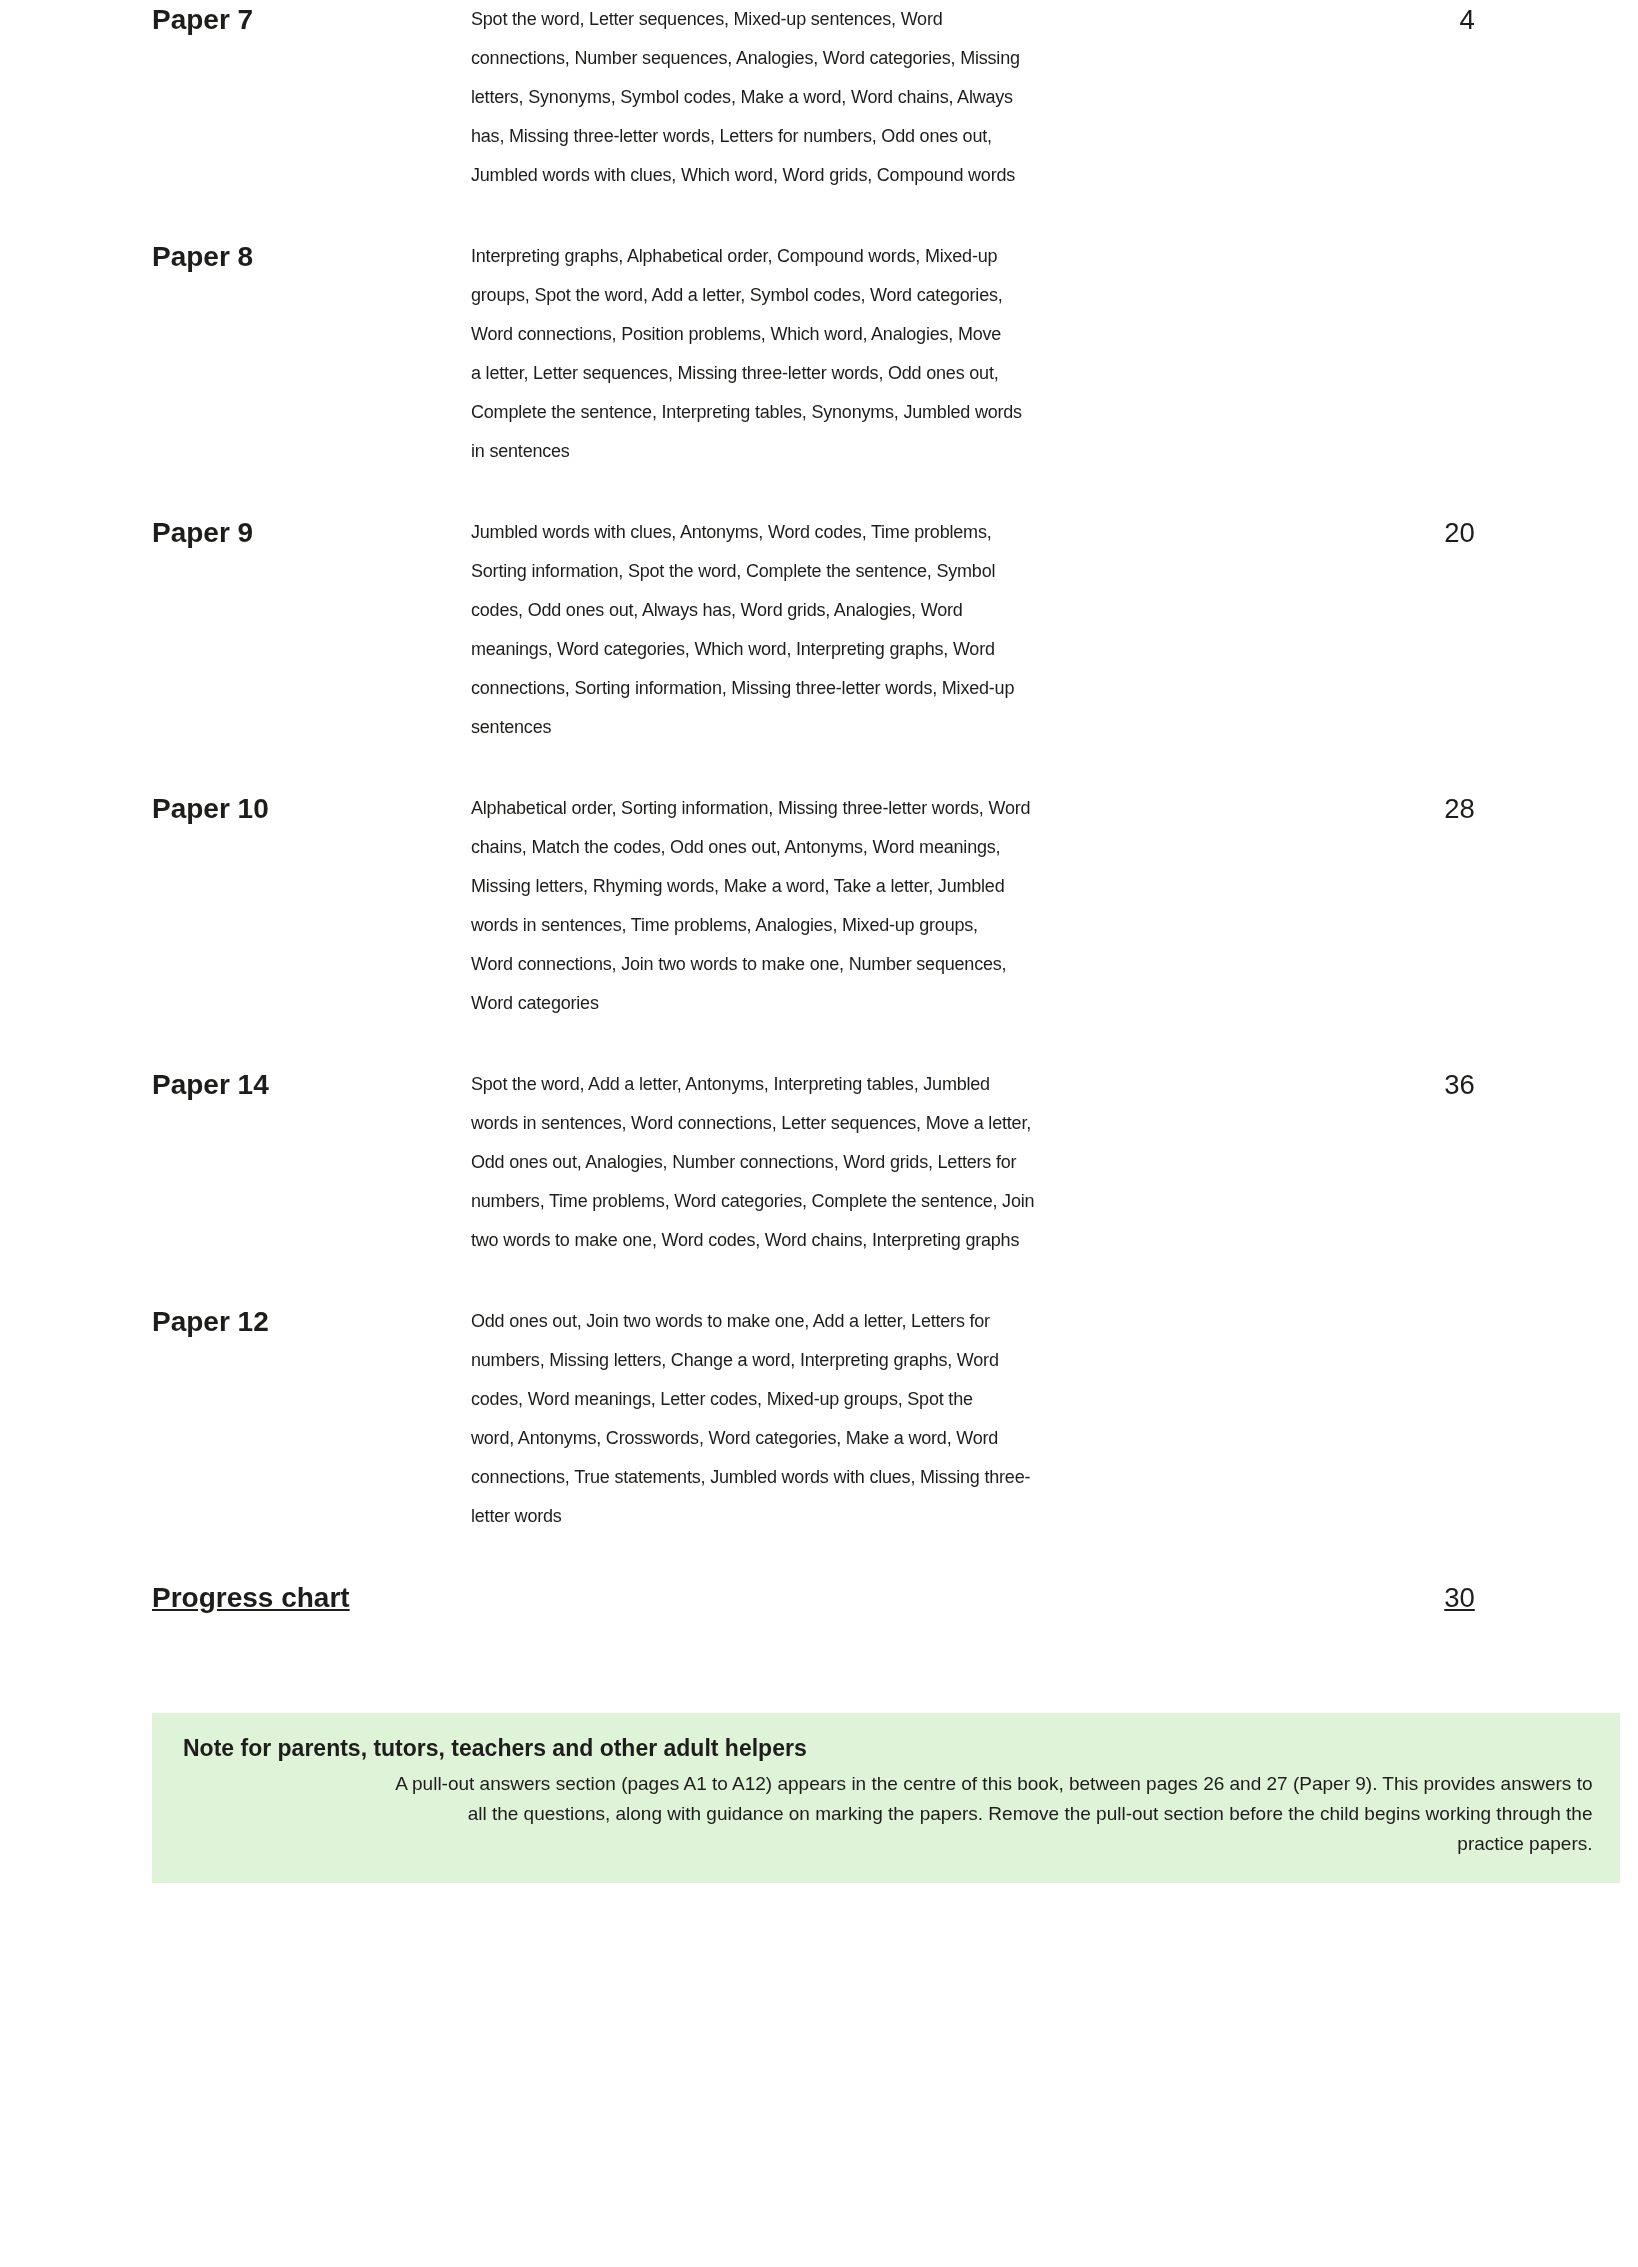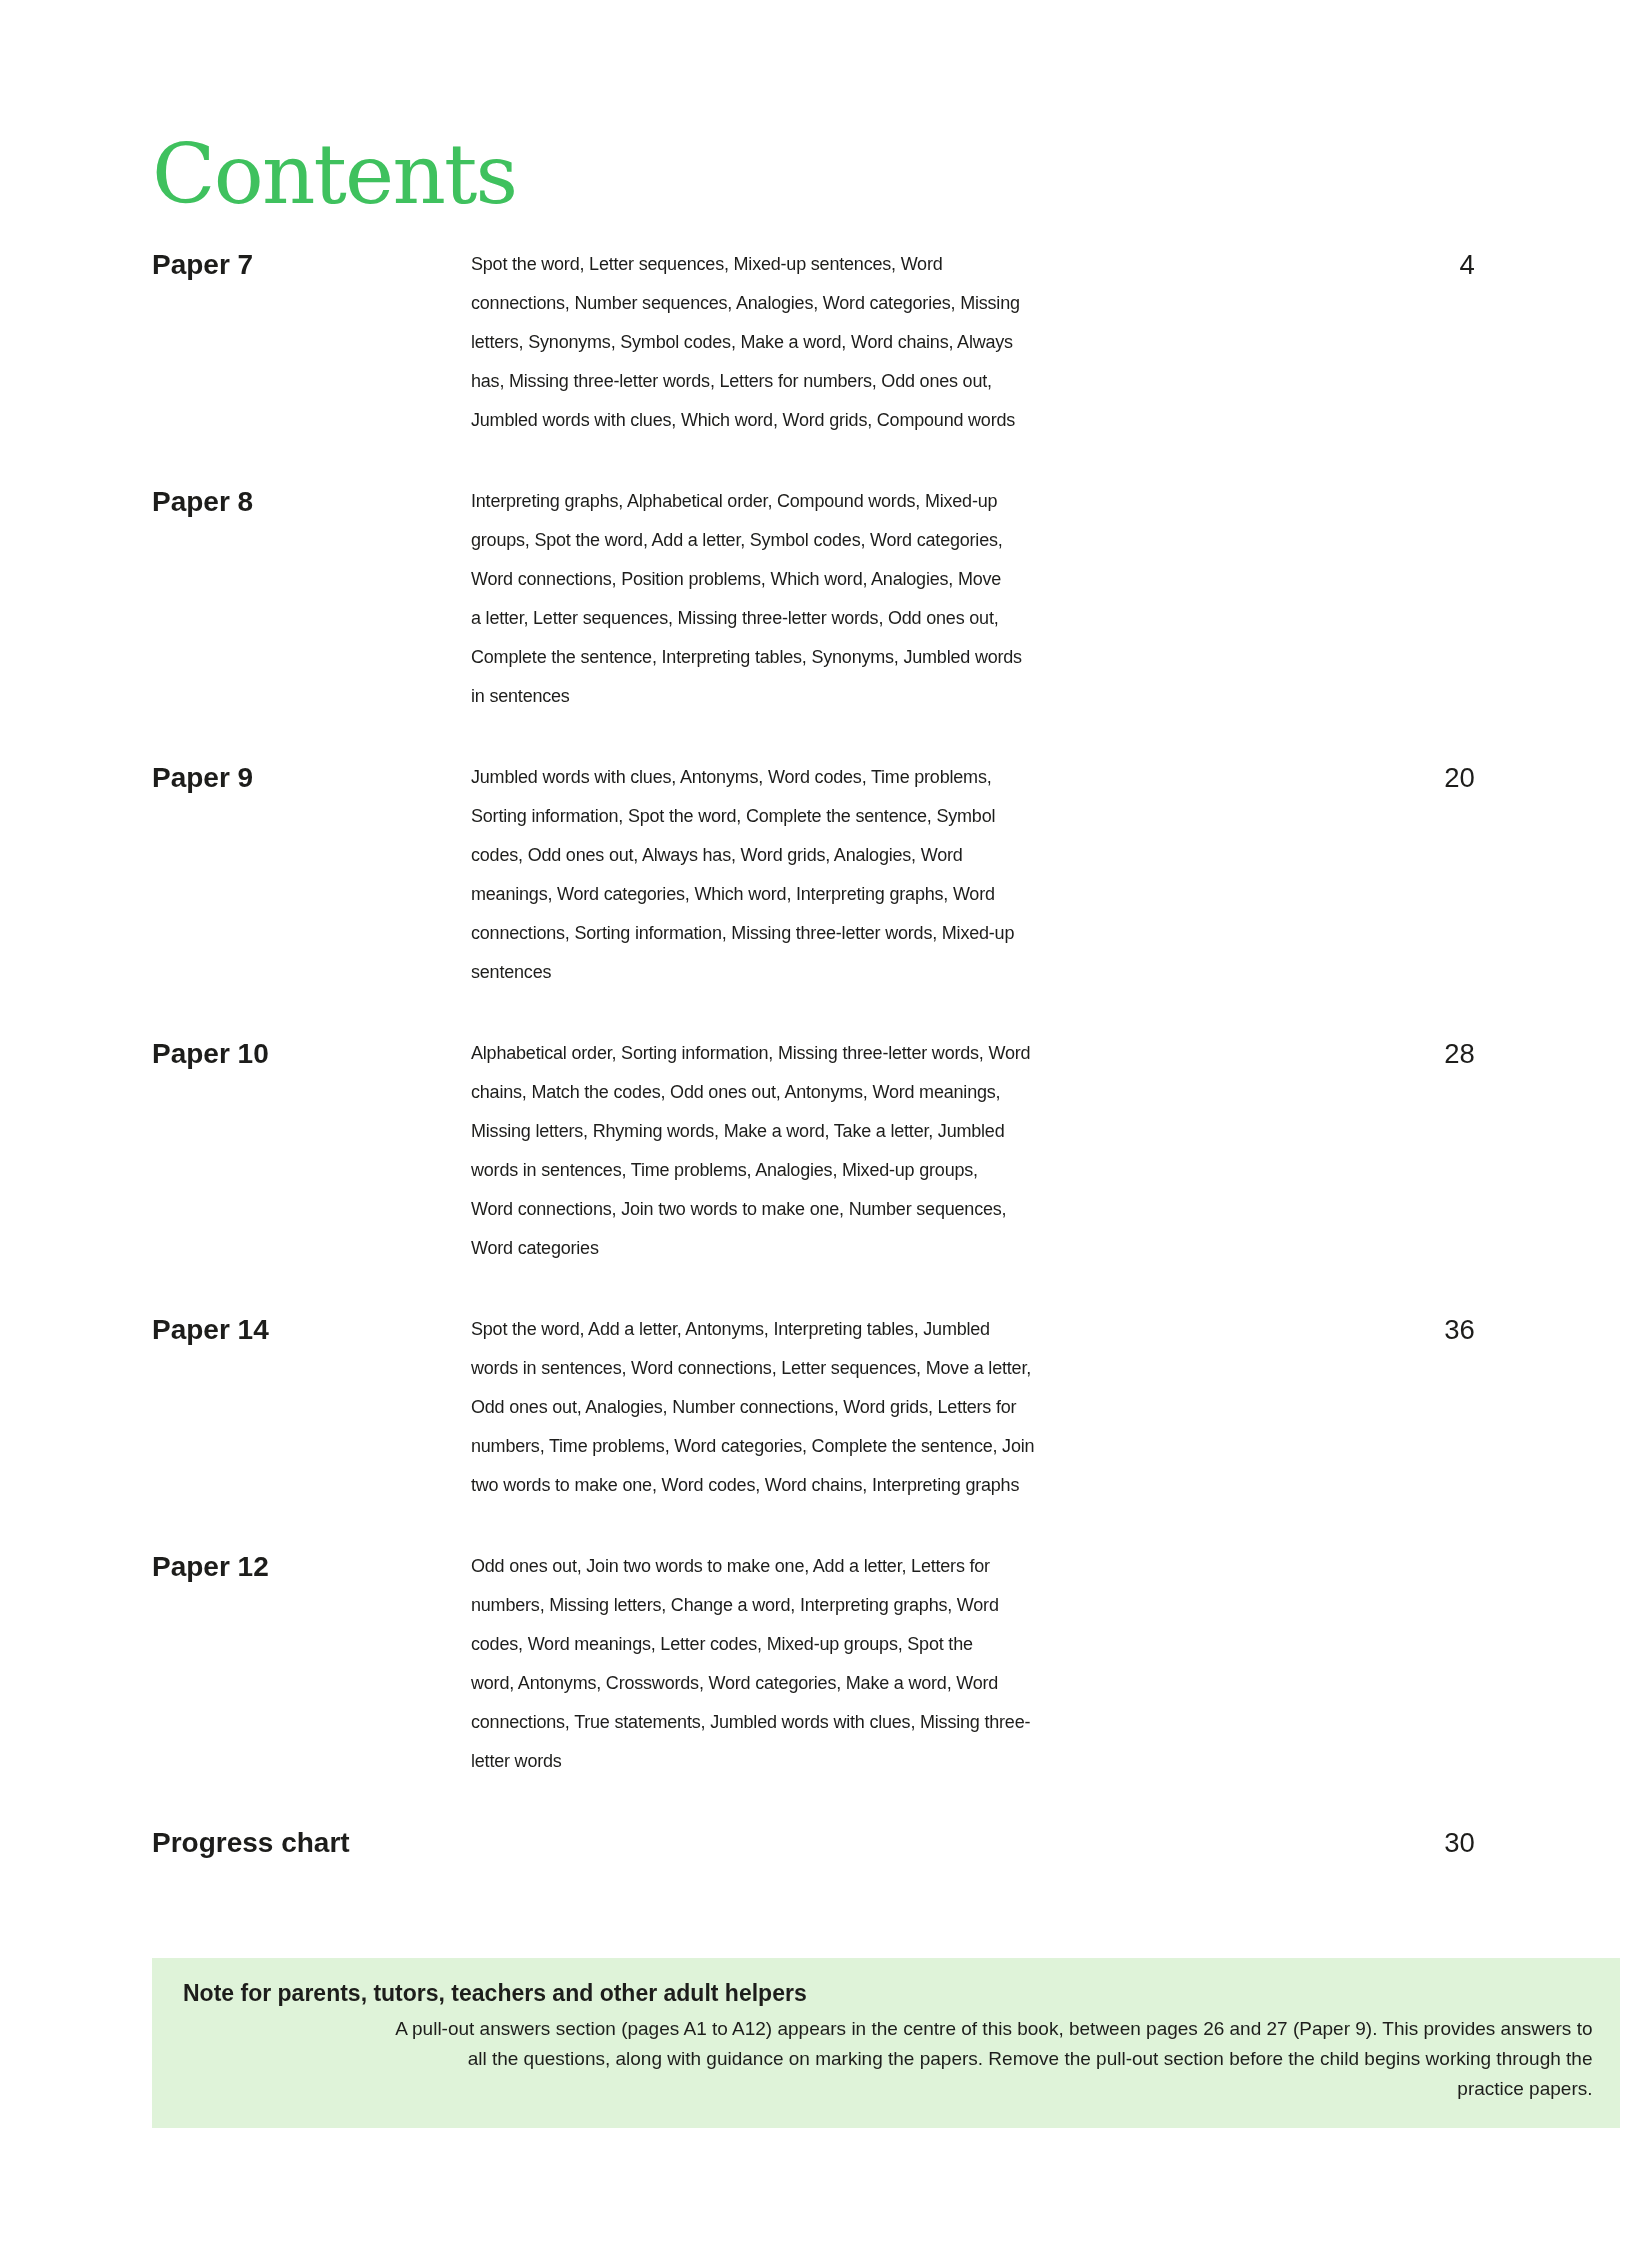--- a/index.html
+++ b/index.html
@@ -44,20 +44,21 @@
   .page-number {
     font-size: 27.5px;
     line-height: 39px;
     text-align: right;
     padding-right: 9.2px;
   }
   .progress-row {
     display: grid;
     grid-template-columns: 1fr 73px;
     margin-bottom: 12px;
+    text-decoration: underline;
   }
   .note-box {
     margin-top: 96px;
     background: var(--note-bg, #dff3d9);
     padding: 22px 27.5px 24px 31px;
     box-sizing: border-box;
     width: 1468px;
   }
   .note-heading {
     font-size: 23px;
@@ -71,21 +72,20 @@
     white-space: pre-line;
     margin: 0;
     text-align: right;
   }
 </style>
 </head>
 <body>
 
 <div class="page-inner">
 
-  <h1 class="contents-title">Contents</h1>
 
   <div>
   <div class="toc-row">
     <div class="paper-label">Paper 7</div>
     <div class="paper-topics">Spot the word, Letter sequences, Mixed-up sentences, Word
 connections, Number sequences, Analogies, Word categories, Missing
 letters, Synonyms, Symbol codes, Make a word, Word chains, Always
 has, Missing three-letter words, Letters for numbers, Odd ones out,
 Jumbled words with clues, Which word, Word grids, Compound words</div>
     <div class="page-number">4</div>

